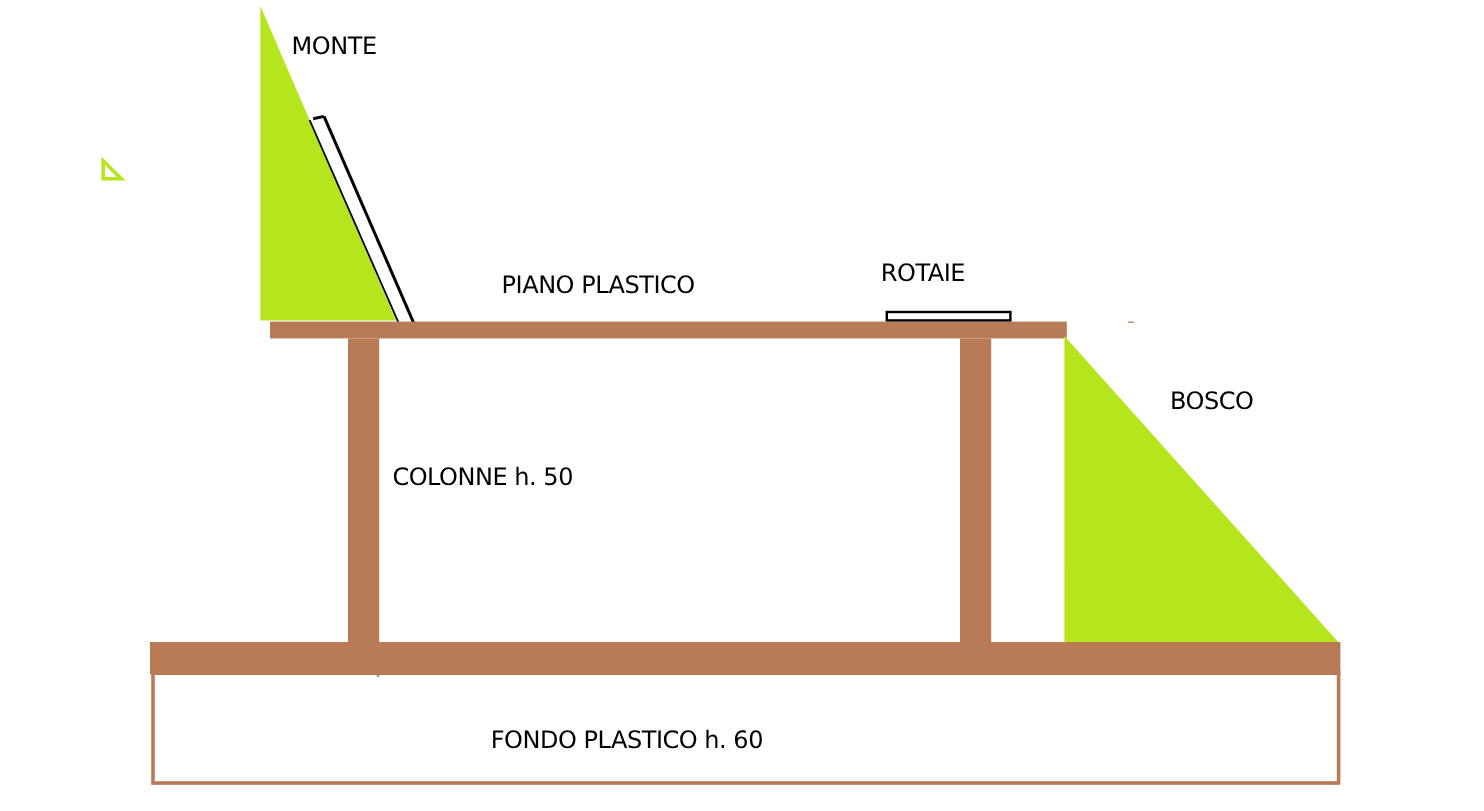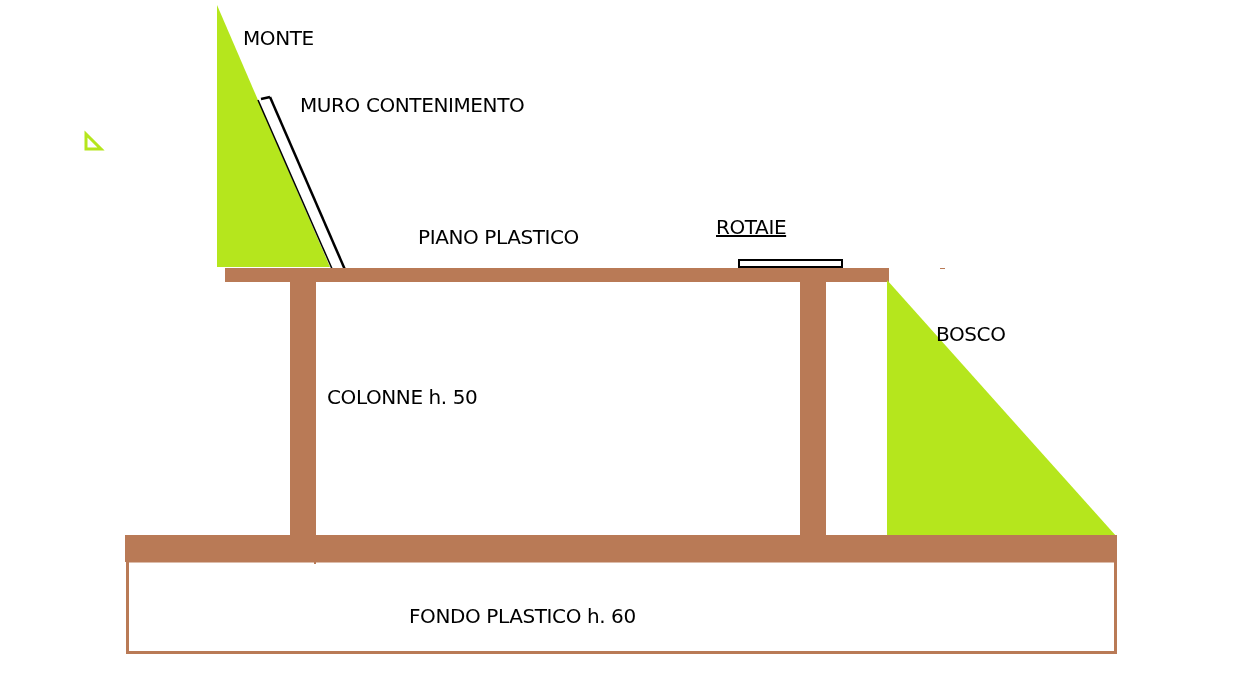--- a/index.html
+++ b/index.html
@@ -42,19 +42,18 @@
 
     <polygon points="887,280 887,537 1117,537" fill="#b5e61d"></polygon>
 
     <rect x="125" y="535" width="992" height="27" fill="#b97a56"></rect>
 
     <rect x="127.5" y="561" width="988" height="91.5" fill="none" stroke="#b97a56" stroke-width="3"></rect>
     <rect x="314" y="562" width="2" height="2" fill="#b97a56"></rect>
   </svg>
 
   <span class="label" style="left:243px; top:28px;">MONTE</span>
-  <span class="label" style="left:300px; top:95px;">MURO CONTENIMENTO</span>
   <span class="label" style="left:418px; top:227px;">PIANO PLASTICO</span>
-  <span class="label" style="left:716px; top:217px;text-decoration:underline;">ROTAIE</span>
-  <span class="label" style="left:936px; top:324px;">BOSCO</span>
+  <span class="label" style="left:734px; top:217px;">ROTAIE</span>
+  <span class="label" style="left:975px; top:324px;">BOSCO</span>
   <span class="label" style="left:327px; top:387px;">COLONNE h. 50</span>
   <span class="label" style="left:409px; top:606px;">FONDO PLASTICO h. 60</span>
 </div>
 
 </body></html>

